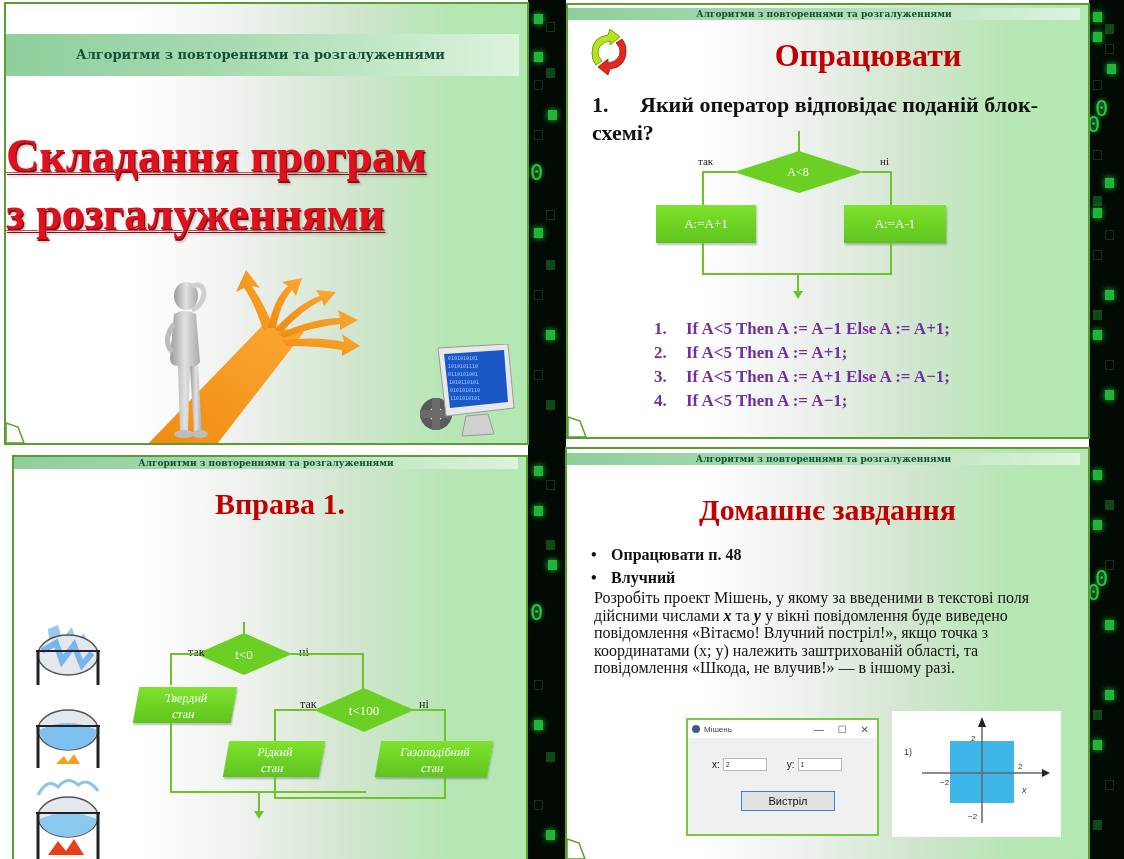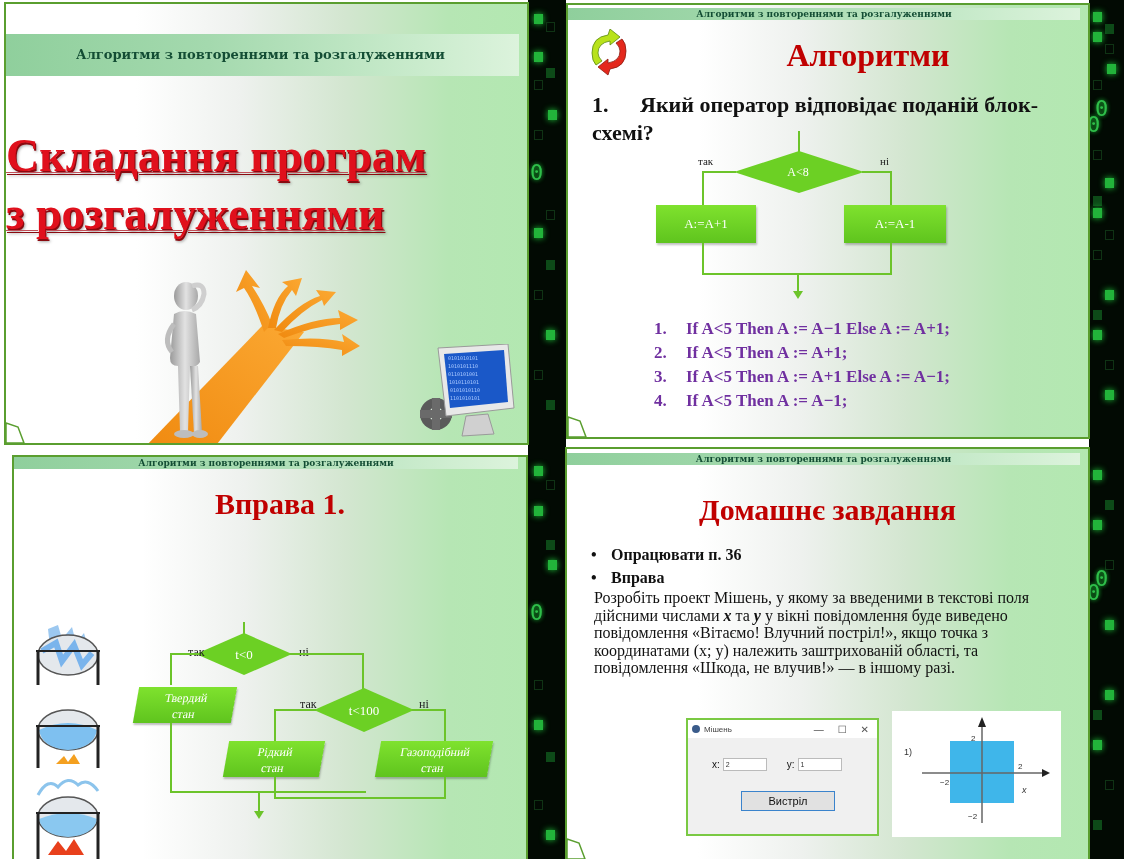--- a/index.html
+++ b/index.html
@@ -235,21 +235,21 @@
 </div>
 
 <div class="slide" id="slide2">
   <div class="header-band">Алгоритми з повтореннями та розгалуженнями</div>
 
   <svg style="position:absolute; left:20px; top:24px;" width="42" height="48" viewBox="0 0 42 48">
     <path d="M20 6 Q4 8 4 24 Q4 32 8 36 L14 32 Q10 28 10 24 Q10 14 22 12 L22 16 L32 8 L22 0 Z" fill="#b8e21a" stroke="#5a8a10" stroke-width="0.8"></path>
     <path d="M22 40 Q38 38 38 22 Q38 14 34 10 L28 14 Q32 18 32 22 Q32 32 20 34 L20 30 L10 38 L20 46 Z" fill="#e4281c" stroke="#8a1a10" stroke-width="0.8"></path>
   </svg>
 
-  <div class="title-red">Алгоритми</div>
+  <div class="title-red">Опрацювати</div>
 
   <div class="question">
     <span class="num">1.</span><span>Який оператор відповідає поданій блок-схемі?</span>
   </div>
 
   <div style="position:absolute; left:0; top:0; width:100%; height:100%;">
     <div class="fc-line" style="left:230px; top:126px; width:2px; height:22px;"></div>
     <svg style="position:absolute; left:166px; top:146px;" width="130" height="42" viewBox="0 0 130 42">
       <polygon points="65,0 130,21 65,42 0,21" fill="#6cd024"></polygon>
     </svg>
@@ -361,22 +361,22 @@
     <svg style="position:absolute; left:240px; top:354px;" width="10" height="8">
         <polygon points="0,0 10,0 5,8" fill="#6cc42a"></polygon>
       </svg>
   </div>
 </div>
 
 <div class="slide" id="slide4">
   <div class="header-band">Алгоритми з повтореннями та розгалуженнями</div>
   <div class="title-red">Домашнє завдання</div>
   <ul class="bullets">
-    <li>Опрацювати п. 36</li>
-    <li>Вправа</li>
+    <li>Опрацювати п. 48</li>
+    <li>Влучний</li>
   </ul>
   <div class="task"><span>Розробіть проект Мішень, у якому за введеними в текстові поля дійсними числами </span><b><i>x</i></b><span> та </span><b><i>y</i></b><span> у вікні повідомлення буде виведено повідомлення «Вітаємо! Влучний постріл!», якщо точка з координатами (x; y) належить заштрихованій області, та повідомлення «Шкода, не влучив!» — в іншому разі.</span></div>
 
   <div class="win">
     <div class="tb">
       <span class="ico"></span>
       <span>Мішень</span>
       <span class="ctrl">
         <span>—</span>
         <span>☐</span>

